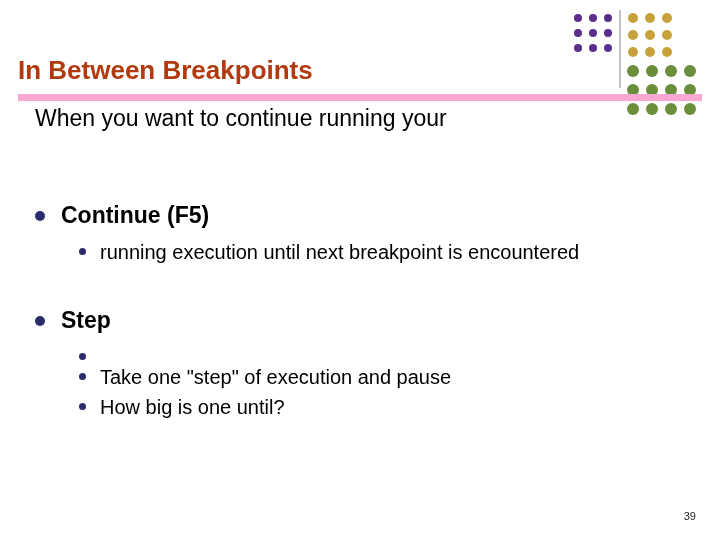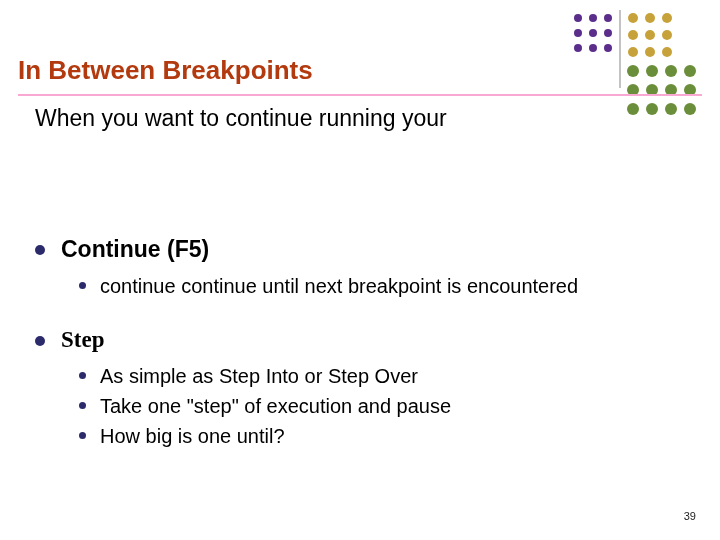--- a/index.html
+++ b/index.html
@@ -17,21 +17,21 @@
     position: relative;
     width: 720px;
     height: 540px;
     box-sizing: border-box;
   }
   .title-bar {
     position: absolute;
     top: 55px;
     left: 18px;
     right: 18px;
-    border-bottom: 2px solid #f9a8d4;
+    border-bottom: 7px solid #f9a8d4;
     padding-bottom: 8px;
   }
   .title {
     font-size: 26px;
     font-weight: bold;
     color: #b33a0f;
   }
   .intro {
     position: absolute;
     top: 104px;
@@ -45,21 +45,21 @@
   }
   .body {
     position: absolute;
     top: 200px;
     left: 35px;
     right: 70px;
   }
   .item-l1 {
     display: flex;
     align-items: flex-start;
-    margin-top: 36px;
+    margin-top: 2px;
   }
   .item-l1 .bullet {
     width: 10px;
     height: 10px;
     border-radius: 50%;
     background: #2b2b6b;
     margin-top: 9px;
     margin-right: 16px;
     flex: 0 0 auto;
   }
@@ -161,32 +161,31 @@
 
   <div class="body">
 
     <div class="item-l1">
       <div class="bullet"></div>
       <div class="text">Continue (F5)</div>
     </div>
     <div class="sublist">
       <div class="item-l2">
         <div class="bullet"></div>
-        <div class="text">continue continue until next breakpoint is encountered</div>
+        <div class="text">running execution until next breakpoint is encountered</div>
       </div>
     </div>
 
-    <div class="item-l1" style="margin-top:28px;font-family:Liberation Serif, serif;">
+    <div class="item-l1" style="margin-top:42px;">
       <div class="bullet"></div>
       <div class="text">Step</div>
     </div>
     <div class="sublist">
       <div class="item-l2">
         <div class="bullet"></div>
-        <div class="text">As simple as Step Into or Step Over</div>
       </div>
       <div class="item-l2">
         <div class="bullet"></div>
         <div class="text">Take one "step" of execution and pause</div>
       </div>
       <div class="item-l2">
         <div class="bullet"></div>
         <div class="text">How big is one until?</div>
       </div>
     </div>

